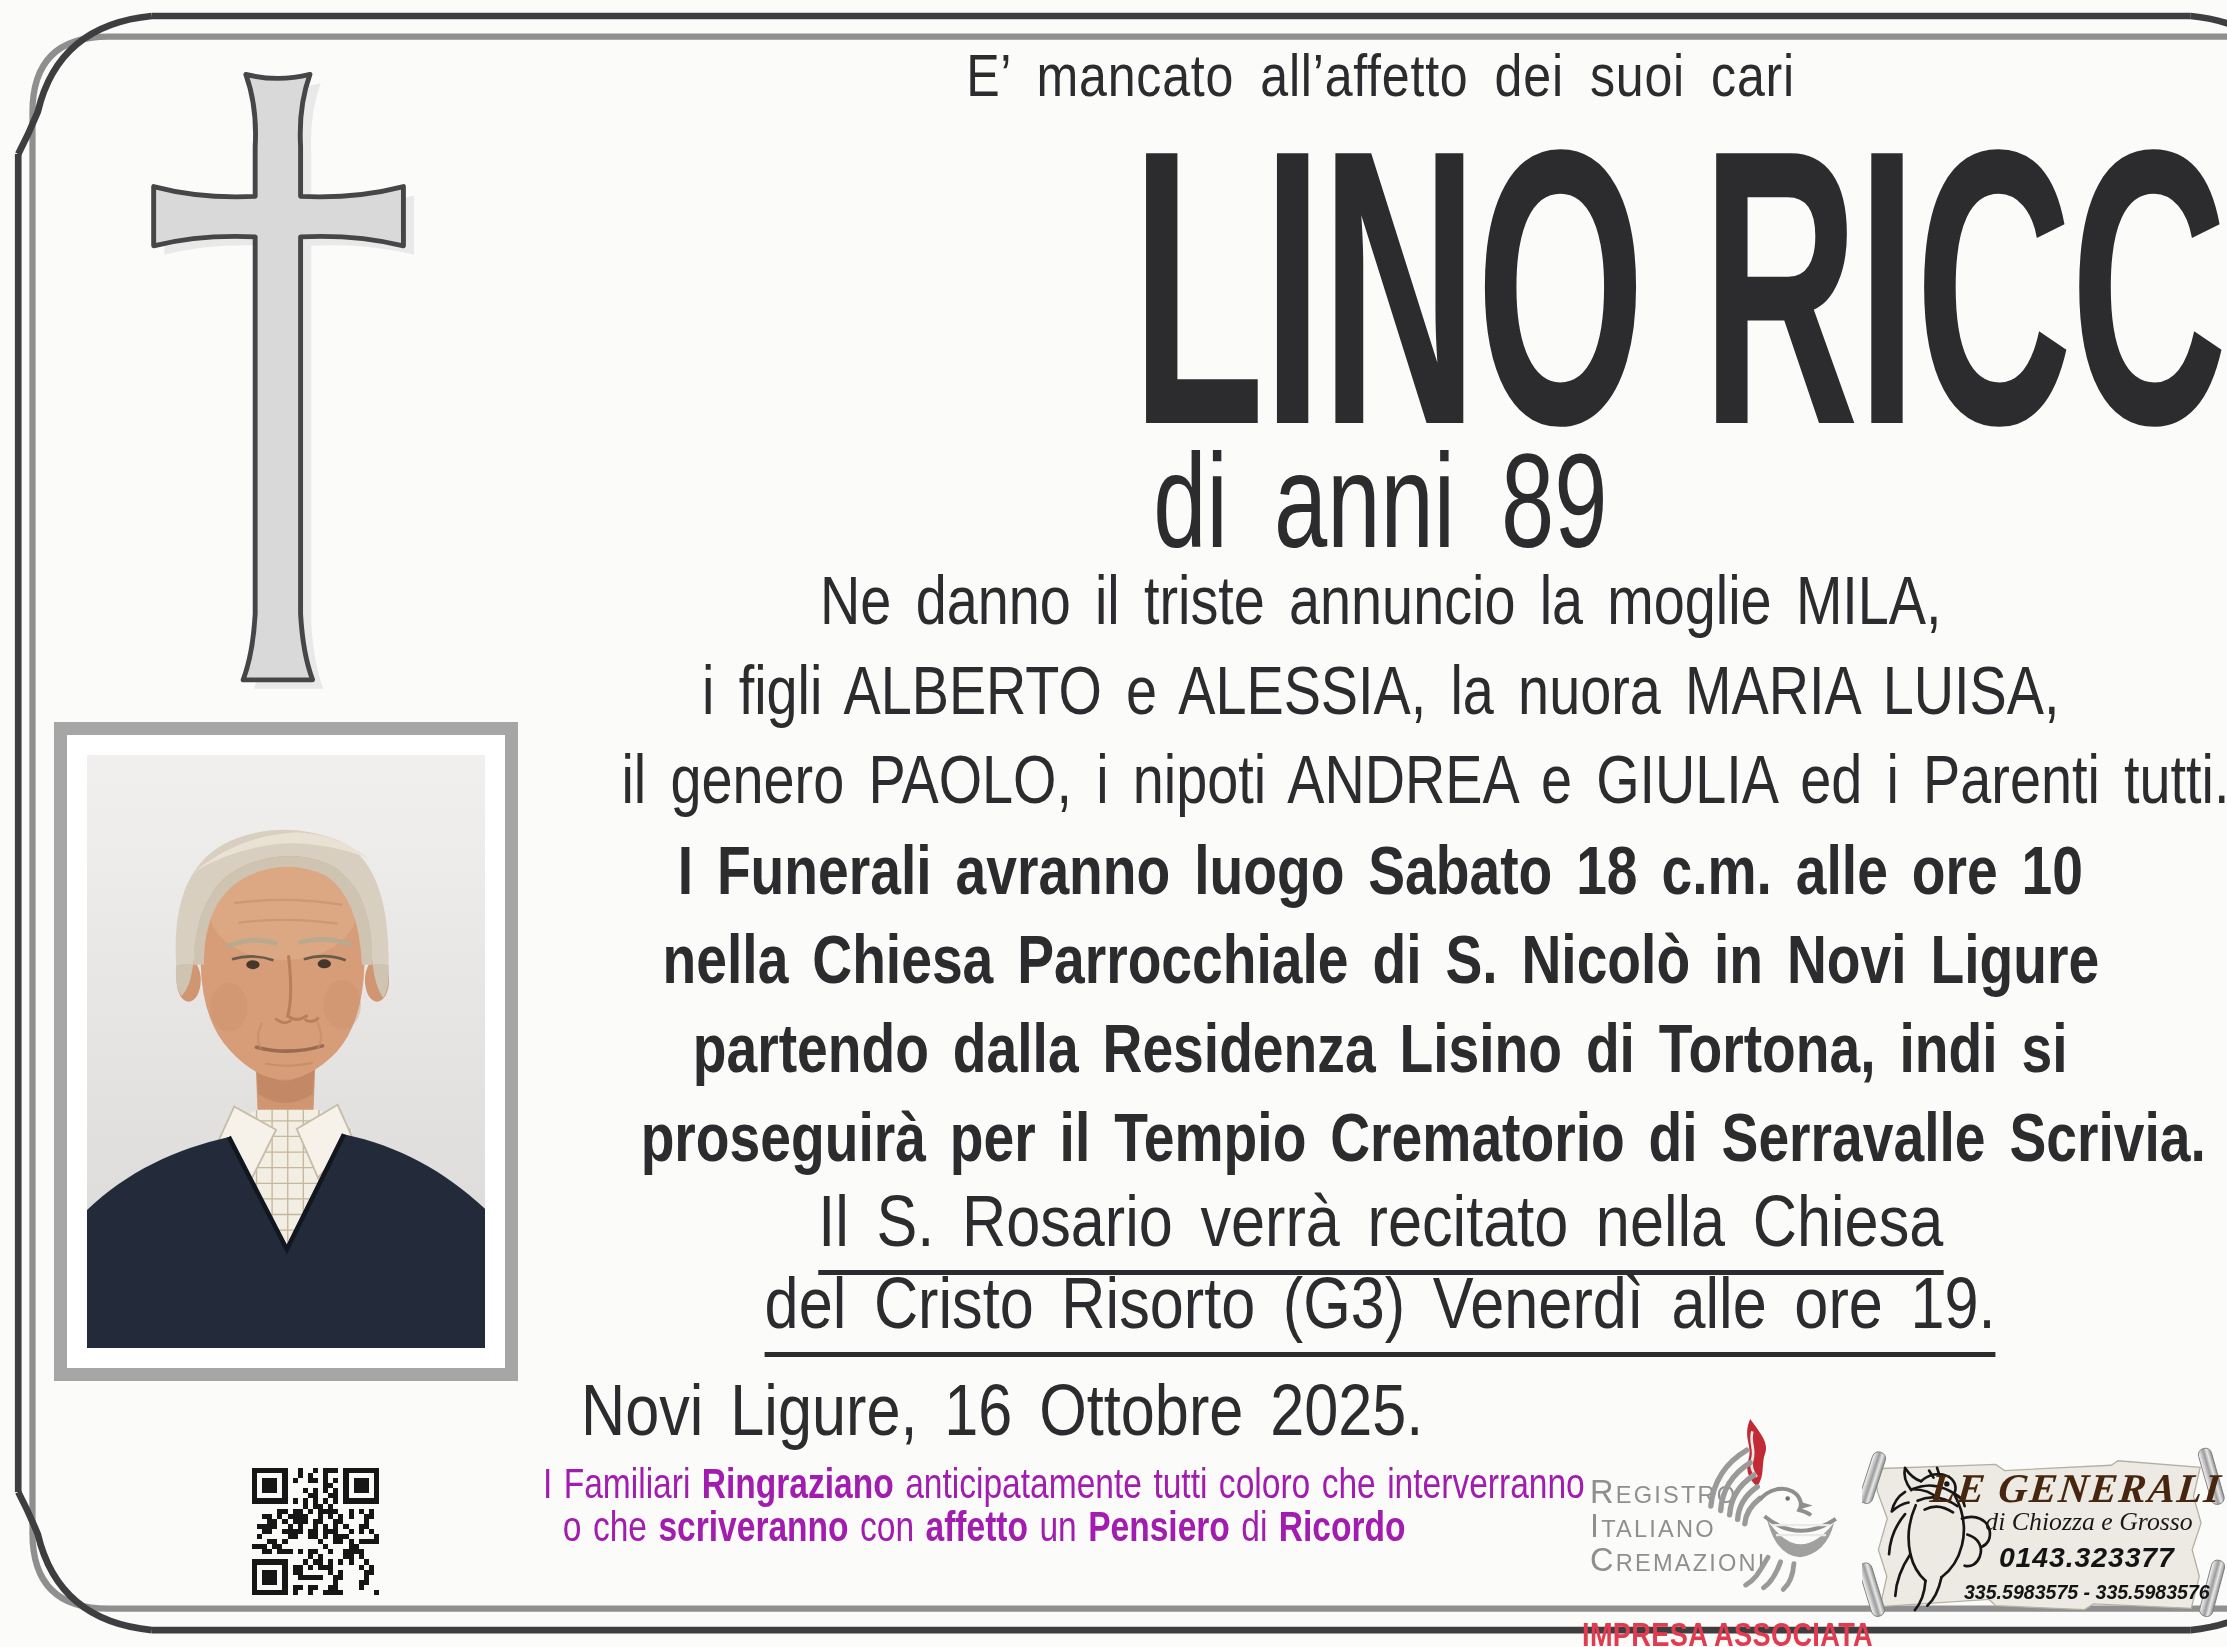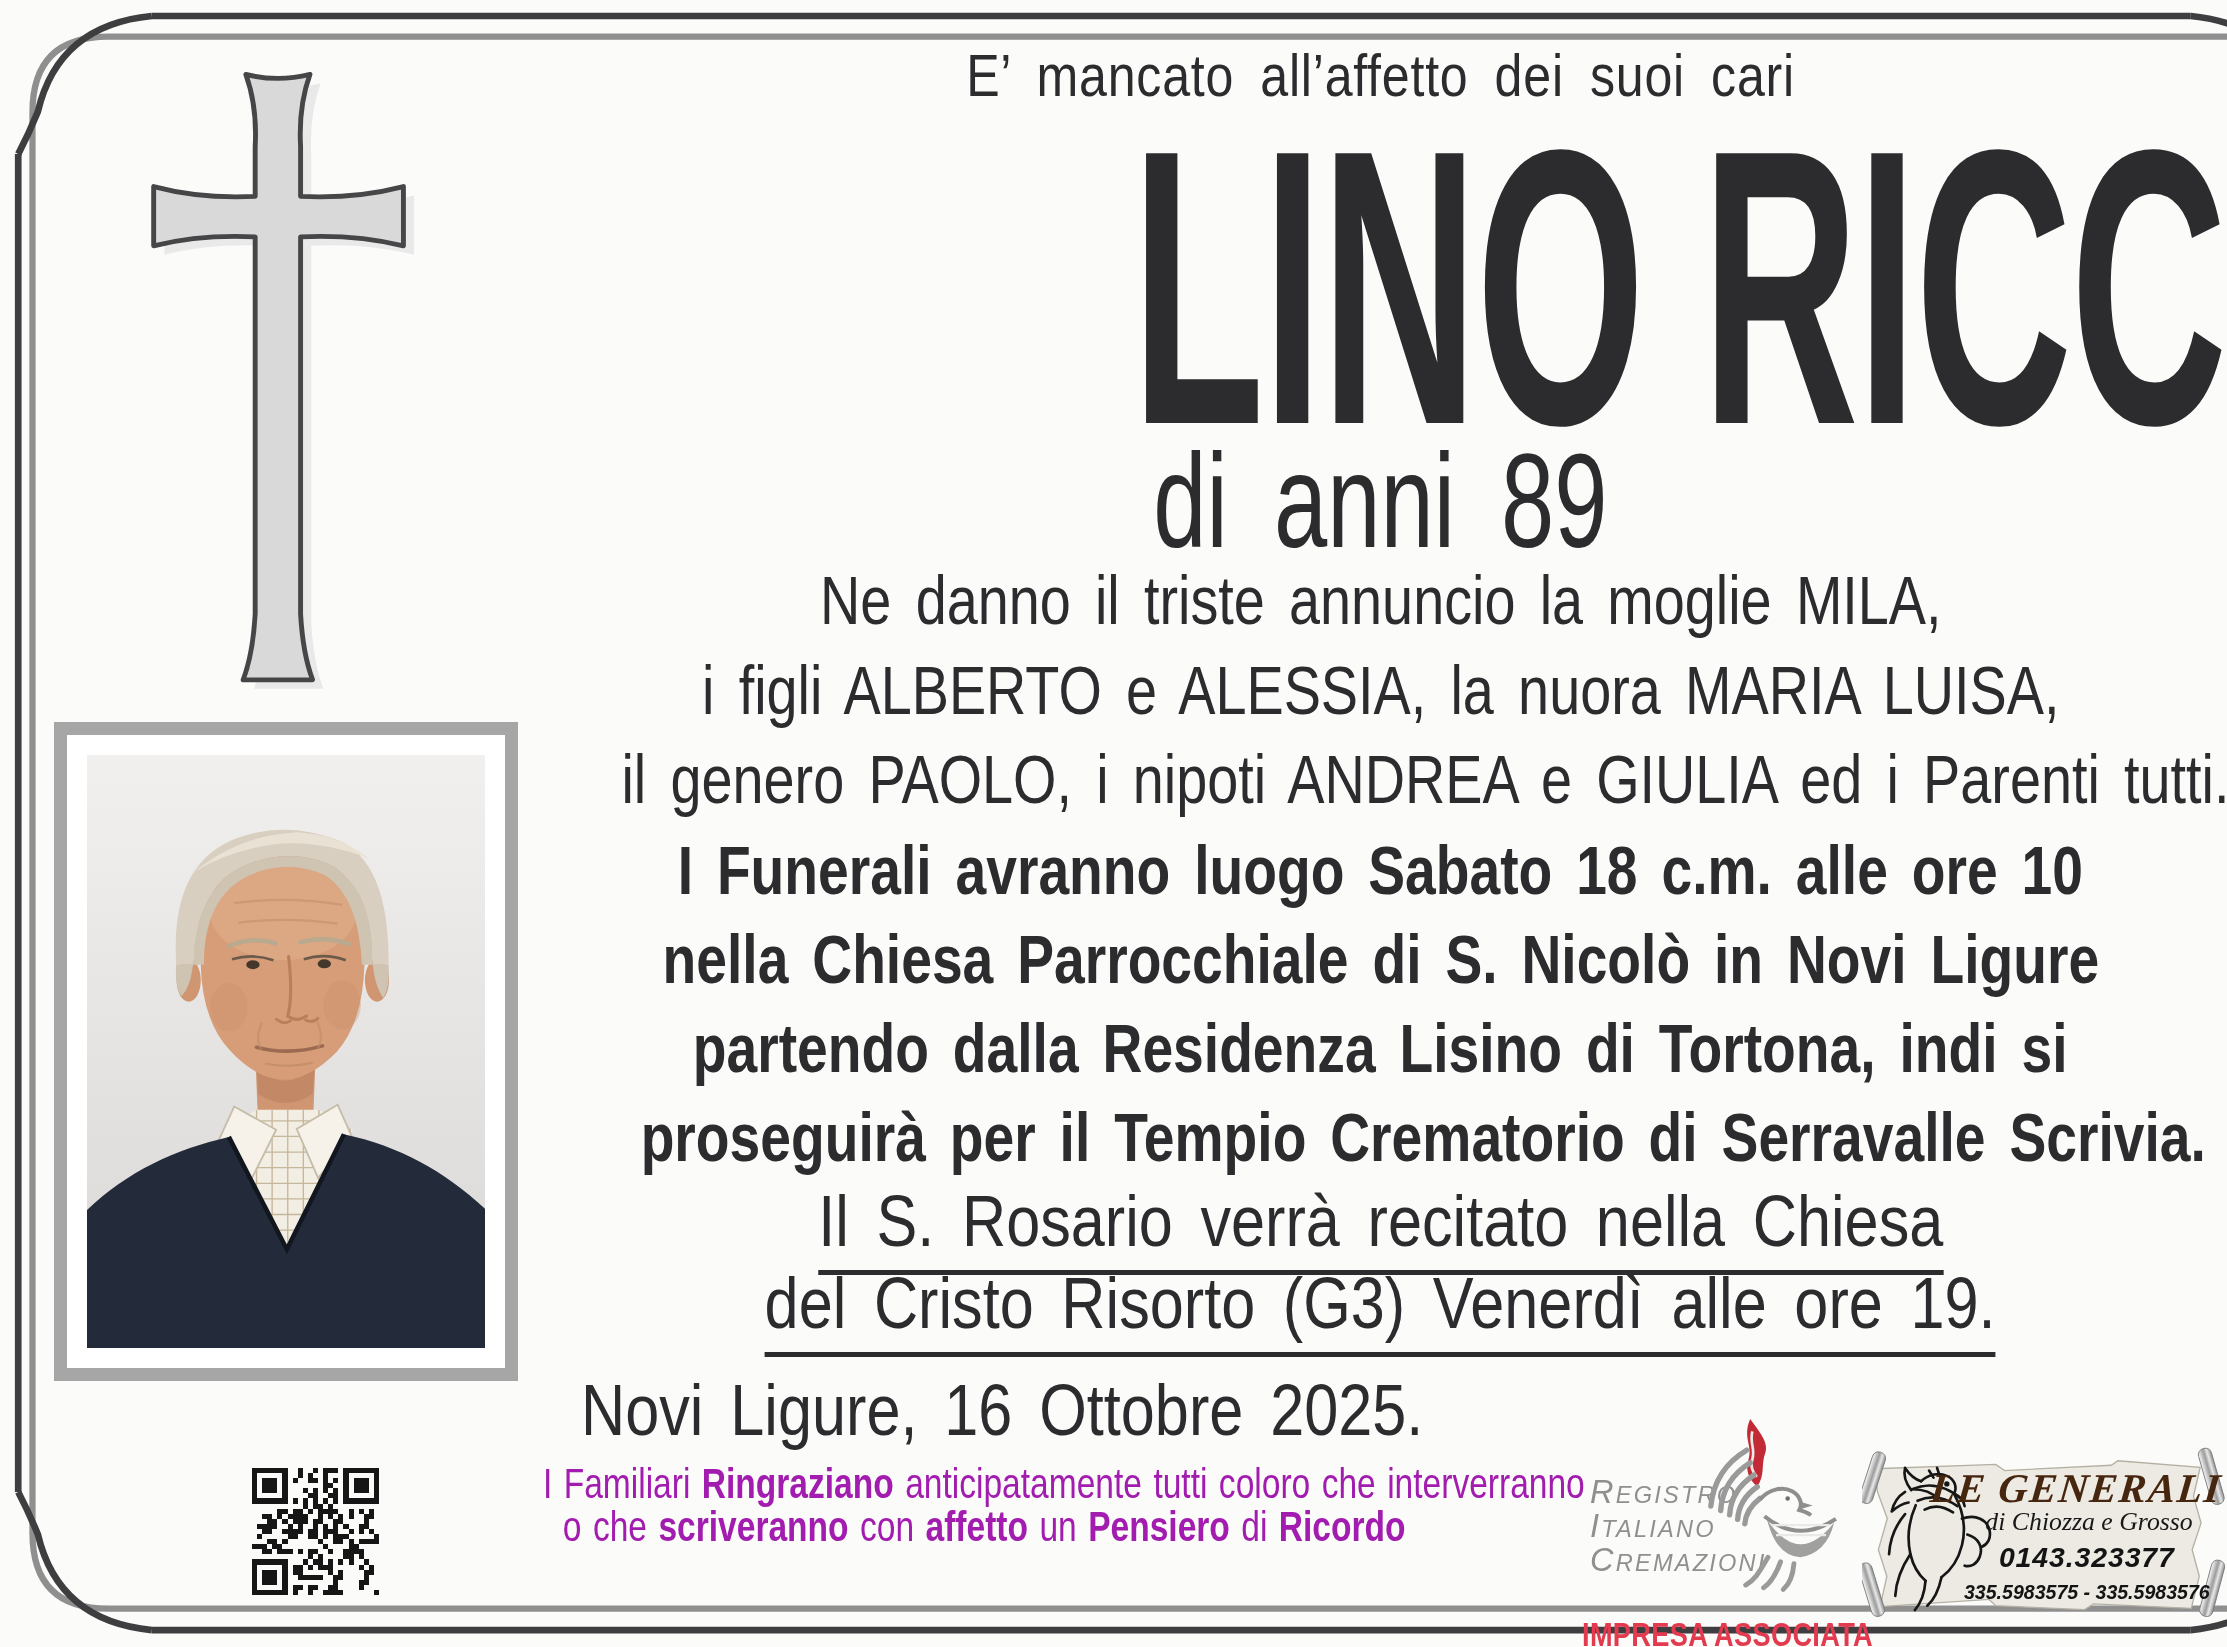--- a/index.html
+++ b/index.html
@@ -40,21 +40,21 @@
   #thanks .tline{white-space:nowrap;}
   #thanks .tline>span{display:inline-block; transform:scaleX(.78); transform-origin:50% 50%; word-spacing:2.7px;}
   #thanks .b{font-weight:700;}
   #qr{position:absolute; left:252px; top:1468px; width:127px; height:127px;}
   #qr svg{width:100%; height:100%;}
   
   #registro{position:absolute; left:1582px; top:1410px; width:419px; height:192px;}
   .reg-line{font-size:23.6px; letter-spacing:2.2px; color:#8f8f8f; text-transform:uppercase;
             line-height:1.0; margin-bottom:1.3px; font-weight:400;}
   .reg-line::first-letter{font-size:1.38em;}
-  #registro-text{position:absolute; left:8px; top:66px;font-style:italic;}
+  #registro-text{position:absolute; left:8px; top:66px;}
   #impresa{position:absolute; left:0px; top:161px; width:267px; font-size:34px; font-weight:700;
            color:#e23a4e; white-space:nowrap;margin-top:44px;}
   #impresa>span{display:inline-block; transform:scaleX(.80); transform-origin:0 50%; letter-spacing:0.4px;}
   #registro-art{position:absolute; left:111px; top:0; width:192px; height:192px;}
   
   #generali{position:absolute; left:1862px; top:1443px; width:363px; height:180px;}
   #generali svg{width:100%; height:100%;}
   .gen-title{font-family:"Liberation Serif", serif; font-style:italic; font-weight:700;}
 </style>
 </head>

